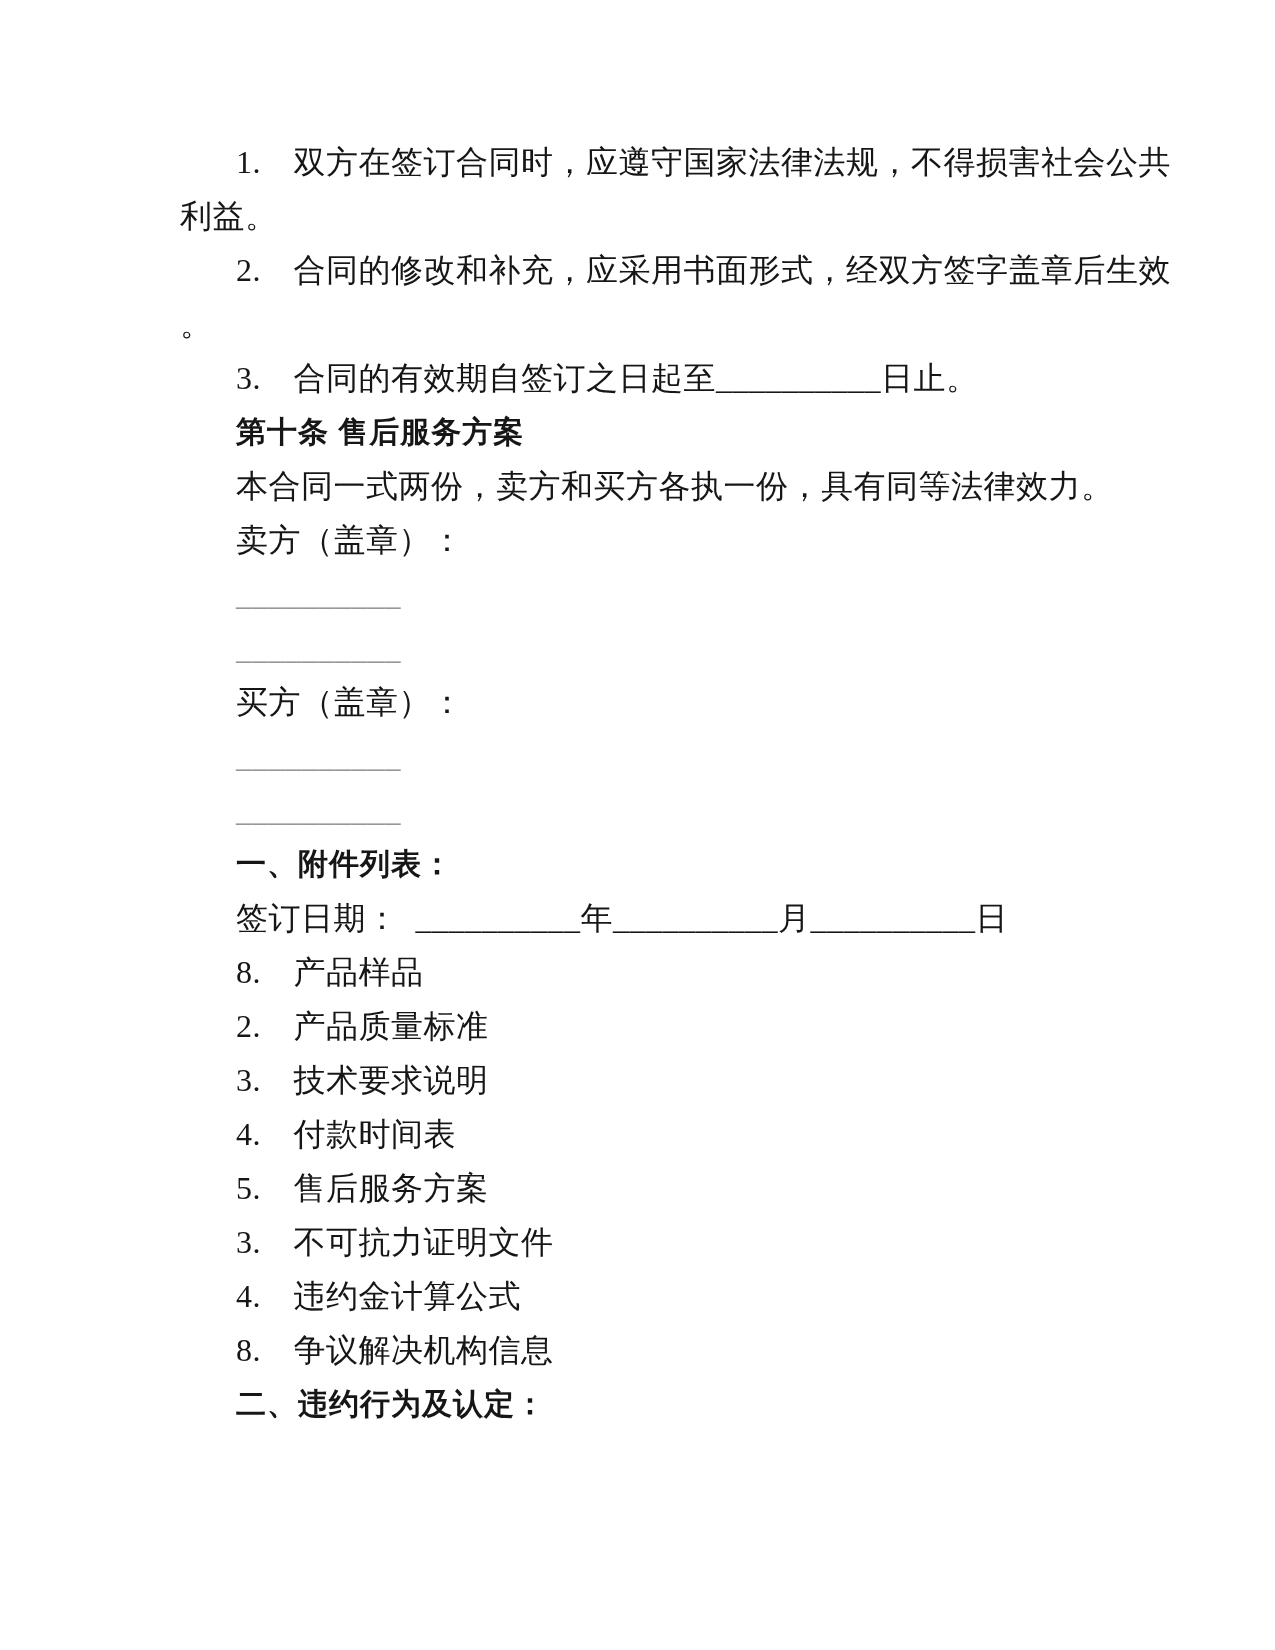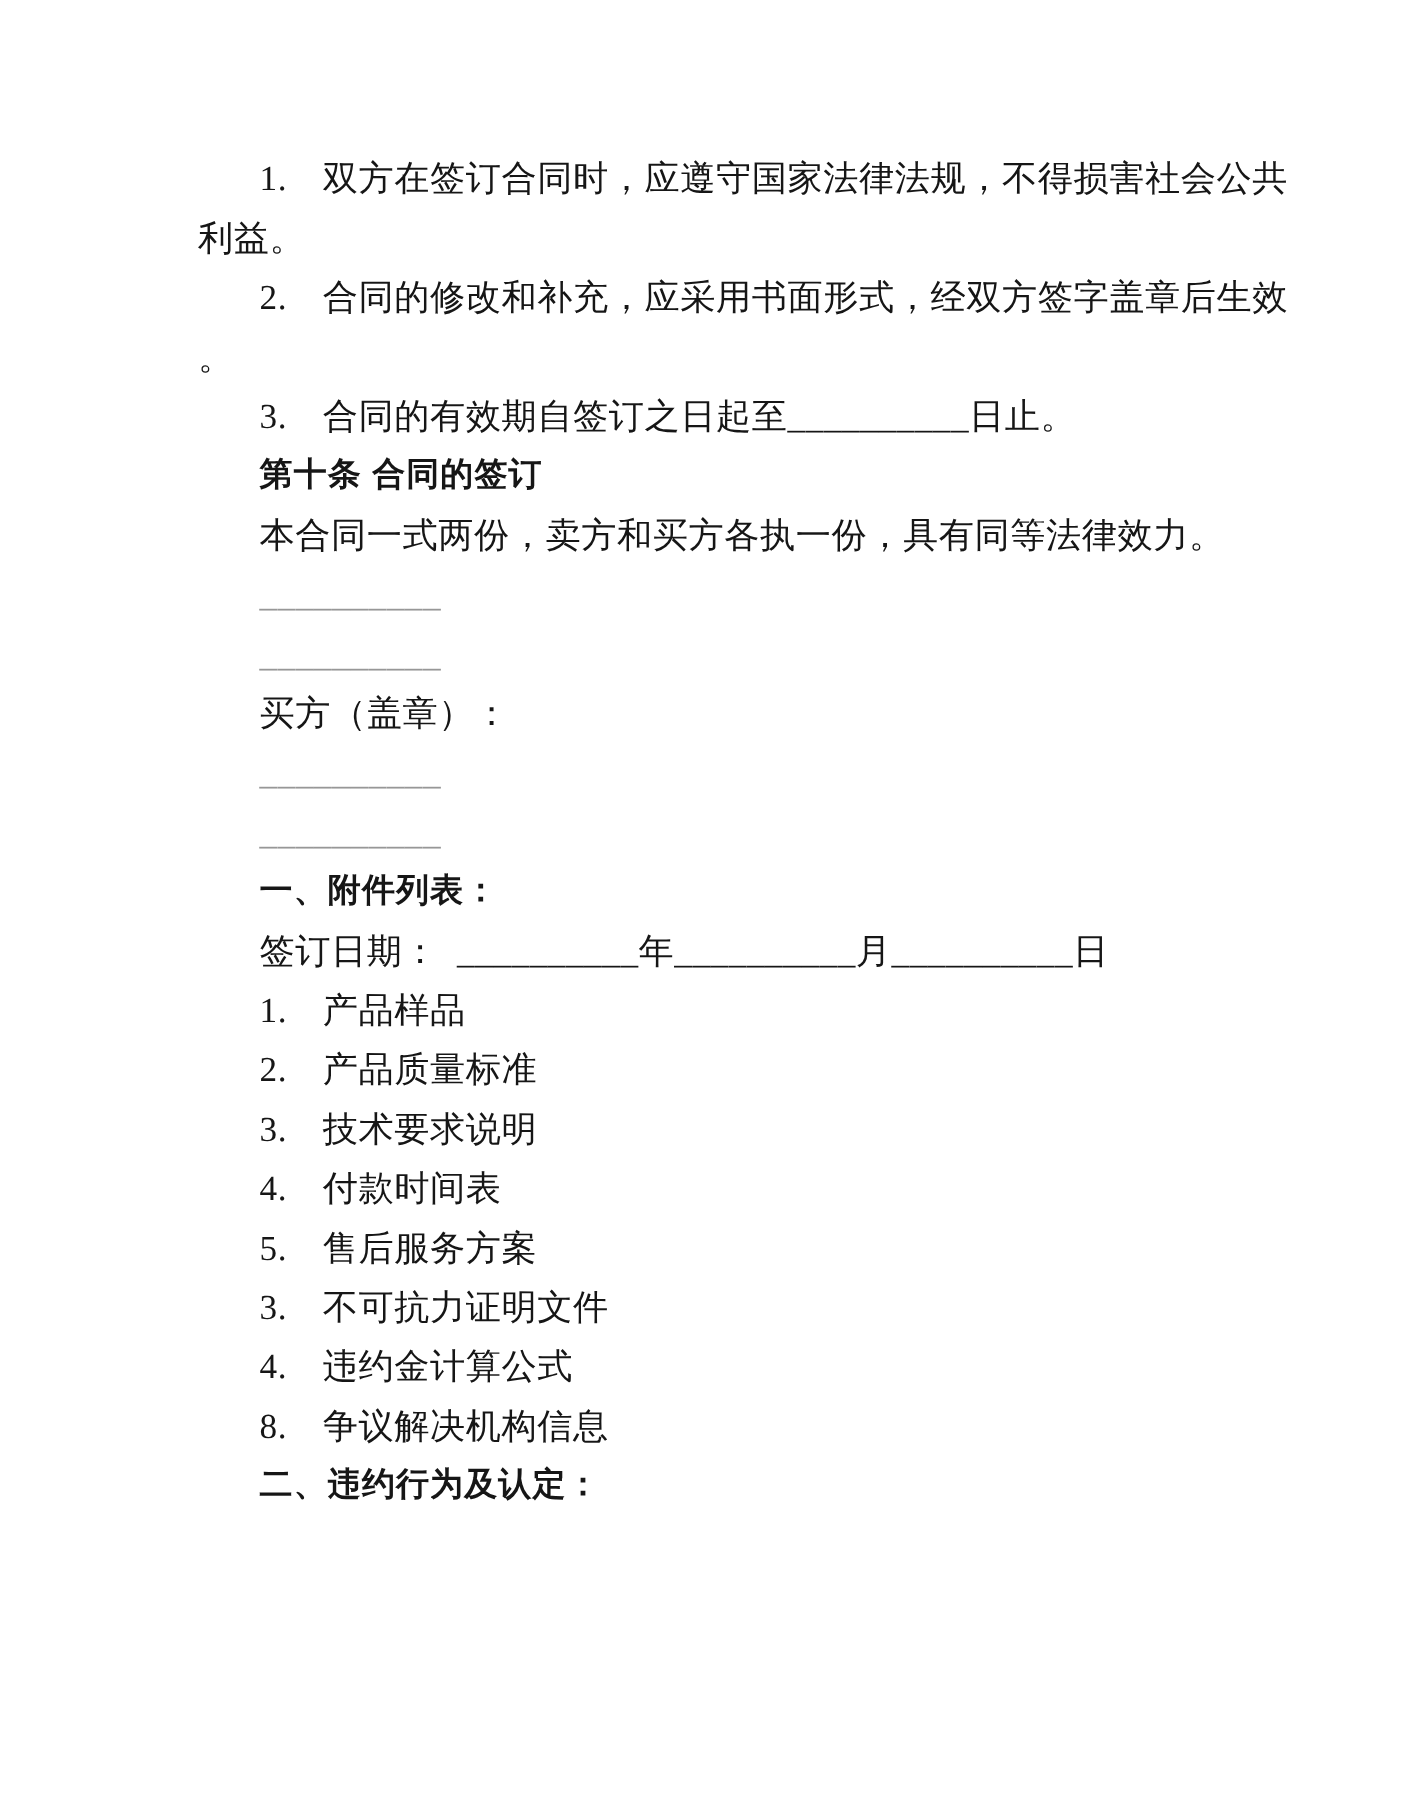--- a/index.html
+++ b/index.html
@@ -45,30 +45,31 @@
 </head>
 <body>
 
 <div class="page" style="--bg: #ffffff; --text: #161616; --sig: #979797;">
   <div class="content">
     <div class="line indent">1.　双方在签订合同时，应遵守国家法律法规，不得损害社会公共</div>
     <div class="line">利益。</div>
     <div class="line indent">2.　合同的修改和补充，应采用书面形式，经双方签字盖章后生效</div>
     <div class="line">。</div>
     <div class="line indent">3.　合同的有效期自签订之日起至__________日止。</div>
-    <div class="line indent heading">第十条 合同的签订</div>
+    <div class="line indent heading">第十条 售后服务方案</div>
     <div class="line indent">本合同一式两份，卖方和买方各执一份，具有同等法律效力。</div>
+    <div class="line indent">卖方（盖章）：</div>
     <div class="line indent sig">__________</div>
     <div class="line indent sig">__________</div>
     <div class="line indent">买方（盖章）：</div>
     <div class="line indent sig">__________</div>
     <div class="line indent sig">__________</div>
     <div class="line indent heading">一、附件列表：</div>
     <div class="line indent">签订日期：  __________年__________月__________日</div>
-    <div class="line indent">1.　产品样品</div>
+    <div class="line indent">8.　产品样品</div>
     <div class="line indent">2.　产品质量标准</div>
     <div class="line indent">3.　技术要求说明</div>
     <div class="line indent">4.　付款时间表</div>
     <div class="line indent">5.　售后服务方案</div>
     <div class="line indent">3.　不可抗力证明文件</div>
     <div class="line indent">4.　违约金计算公式</div>
     <div class="line indent">8.　争议解决机构信息</div>
     <div class="line indent heading">二、违约行为及认定：</div>
   </div>
 </div>

